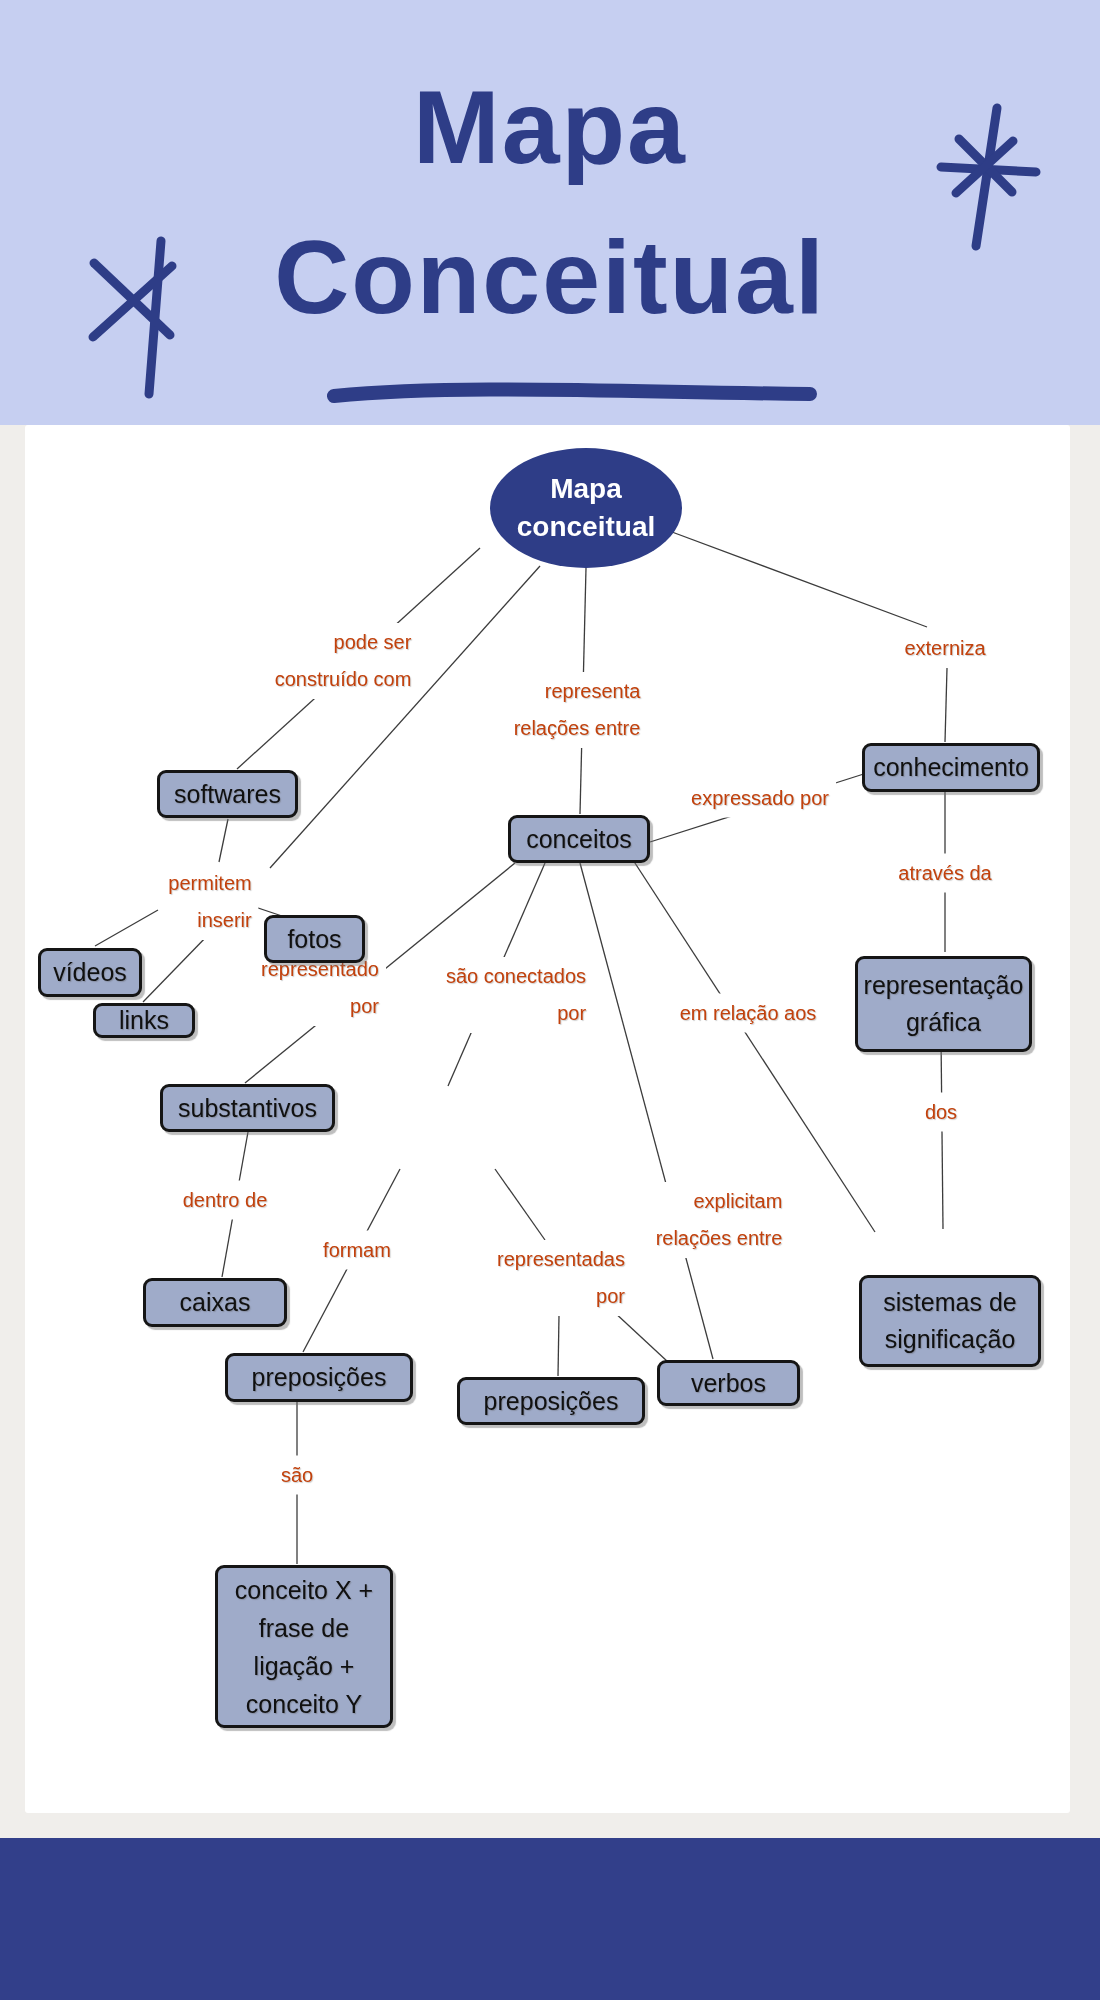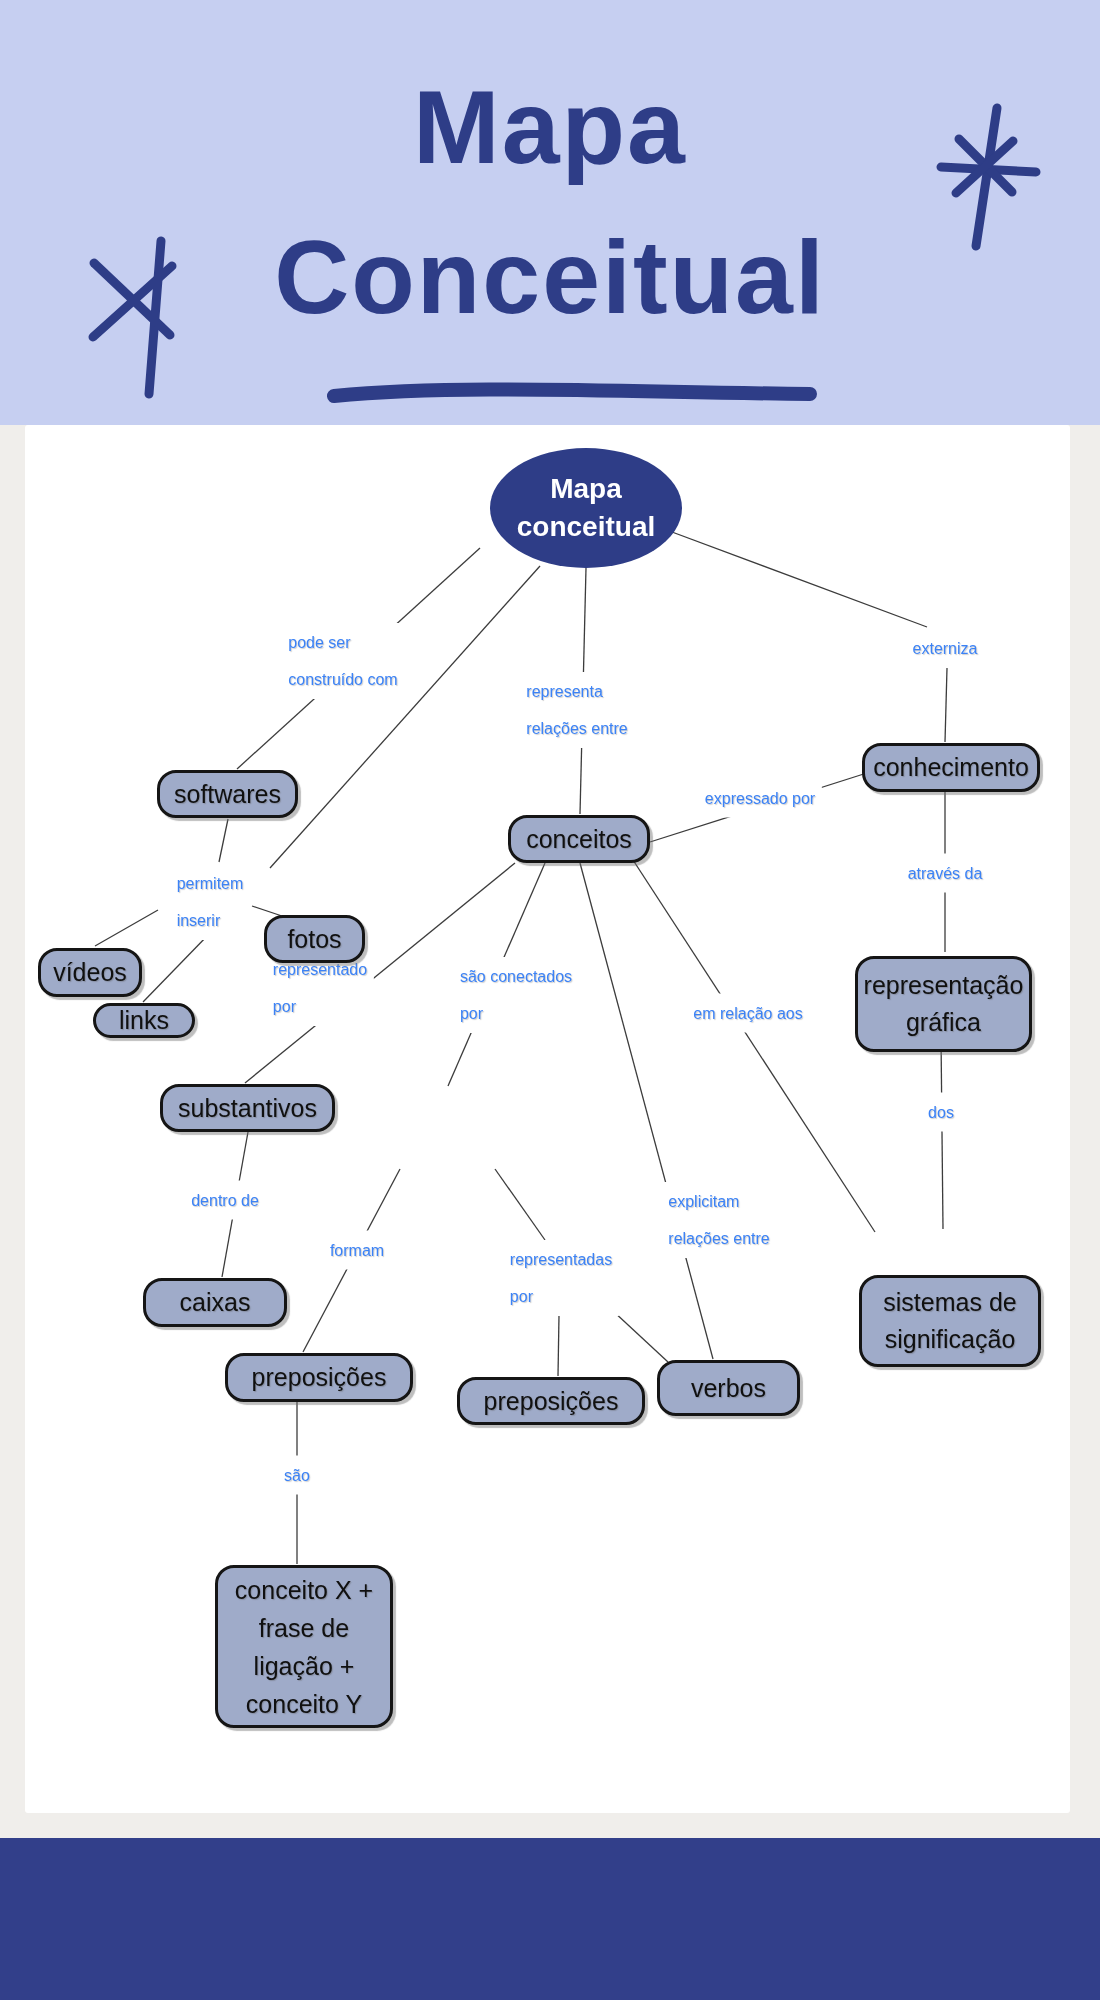--- a/index.html
+++ b/index.html
@@ -29,39 +29,39 @@
   }
   .footer{
     position:absolute;left:0;top:1838px;width:1100px;height:162px;
     background:var(--footer-bg);
   }
   .edges-svg{position:absolute;left:0;top:0;z-index:1;}
   .node{
     position:absolute;z-index:3;
     background:var(--box-fill);
     border:3px solid var(--box-border);
-    border-radius:19px;
+    border-radius:9px;
     box-shadow:3px 3px 1px rgba(110,110,110,0.45);
     display:flex;flex-direction:column;align-items:center;justify-content:center;
     color:#101010;font-size:25px;line-height:37px;text-align:center;
     text-shadow:1px 1px 1px rgba(90,90,90,0.35);
     box-sizing:border-box;
   }
   .root-node{
     position:absolute;z-index:3;
     background:var(--ink);
     border-radius:50%;
     display:flex;flex-direction:column;align-items:center;justify-content:center;
     color:#ffffff;font-size:28px;font-weight:bold;line-height:38px;text-align:center;
   }
   .elabel{
     position:absolute;z-index:2;
     transform:translate(-50%,-50%);
     background:var(--card-bg);
-    color:#3b82f6;font-size:16px;line-height:37px;text-align:left;
+    color:#c2410c;font-size:20px;line-height:37px;text-align:right;
     padding:1px 7px;white-space:nowrap;
     text-shadow:1px 1px 1px rgba(90,90,90,0.3);
   }
 </style>
 </head>
 <body>
 
 <div class="page">
 
   <div class="header">
@@ -153,21 +153,21 @@
     </div>
     <div class="node" style="left: 143px; top: 1278px; width: 144px; height: 49px;">
       <div>caixas</div>
     </div>
     <div class="node" style="left: 225px; top: 1353px; width: 188px; height: 49px;">
       <div>preposições</div>
     </div>
     <div class="node" style="left: 457px; top: 1377px; width: 188px; height: 48px;">
       <div>preposições</div>
     </div>
-    <div class="node" style="left: 657px; top: 1360px; width: 143px; height: 56px;">
+    <div class="node" style="left: 657px; top: 1360px; width: 143px; height: 46px;">
       <div>verbos</div>
     </div>
     <div class="node" style="left: 215px; top: 1565px; width: 178px; height: 163px; line-height: 38px;">
       <div>conceito X +</div>
       <div>frase de</div>
       <div>ligação +</div>
       <div>conceito Y</div>
     </div>
     <div class="elabel" style="left: 343px; top: 661px;">
       <div>pode ser</div>

